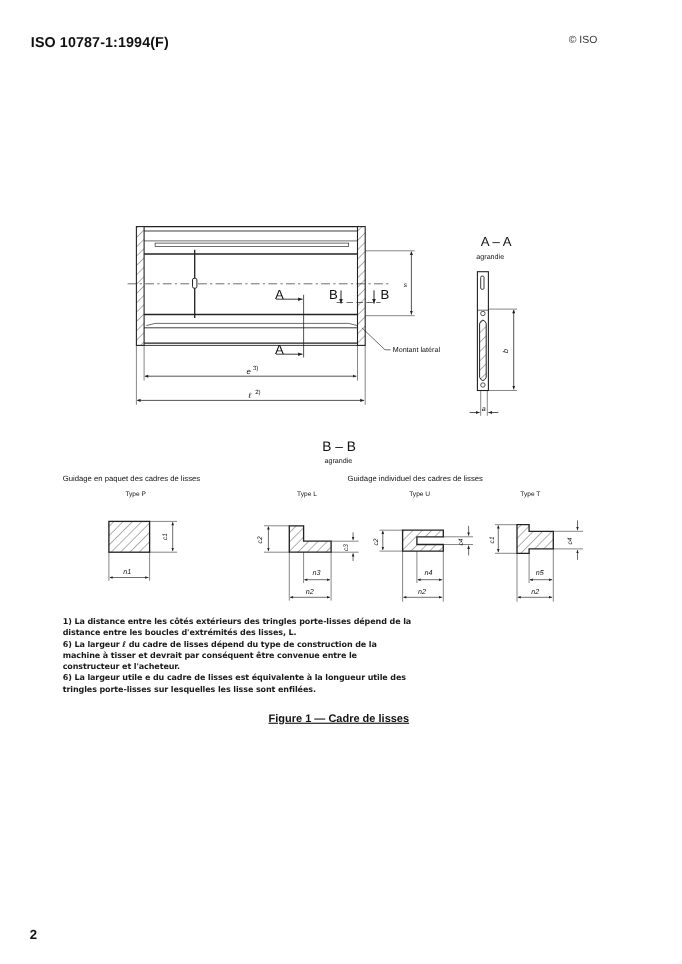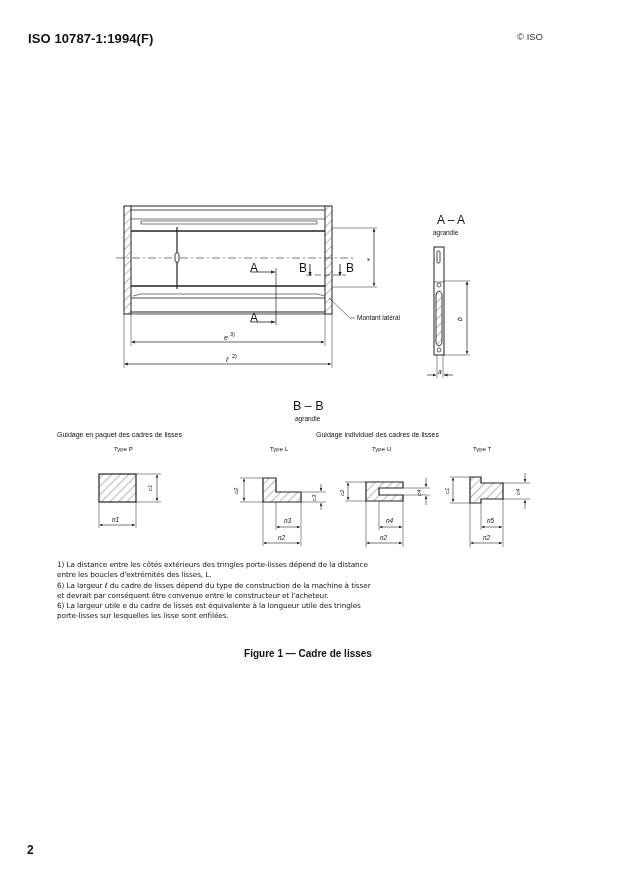--- a/index.html
+++ b/index.html
@@ -2,23 +2,23 @@
 <html><head>
 <meta charset="utf-8">
 <style>
   html, body { margin:0; padding:0; background:#ffffff; }
   body { width:620px; height:876px; position:relative; overflow:hidden; color:#111; font-family:"Liberation Sans", sans-serif; }
   .abs { position:absolute; }
   .hdr-left { left:28px; top:31px; font-size:13px; font-weight:bold; letter-spacing:0.1px; }
   .hdr-right { left:517px; top:31px; font-size:9.5px; color:#333;text-align:center; }
   .page-num { left:27px; top:843px; font-size:12px; font-weight:bold; }
   svg text { font-family:"Liberation Sans", sans-serif; fill:#111; }
-  .notes { left:57px; top:560px; width:320px; font-size:7.3px; line-height:10.3px; color:#1a1a1a; font-family:"DejaVu Sans", sans-serif; letter-spacing:-0.1px; }
+  .notes { left:57px; top:560px; width:320px; font-size:7.3px; line-height:10.3px; color:#1a1a1a; font-family:"DejaVu Sans", sans-serif; letter-spacing:-0.1px;font-weight:bold; }
   .notes p { margin:0; }
-  .caption { left:0; width:616px; top:648px; text-align:center; font-size:10px; font-weight:bold; }
+  .caption { left:0; width:616px; top:648px; text-align:center; font-size:10px; font-weight:bold;text-decoration:underline; }
 </style>
 </head>
 <body>
 
 <div class="abs hdr-left">ISO 10787-1:1994(F)</div>
 <div class="abs hdr-right">© ISO</div>
 
 <svg class="abs" style="left:0;top:0" width="620" height="700" viewBox="0 0 620 700">
   <defs>
     <pattern id="hatch" patternUnits="userSpaceOnUse" width="6" height="6" patternTransform="rotate(45)">

